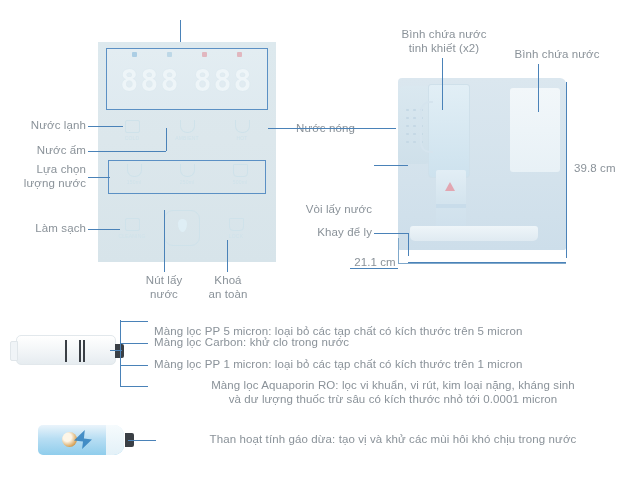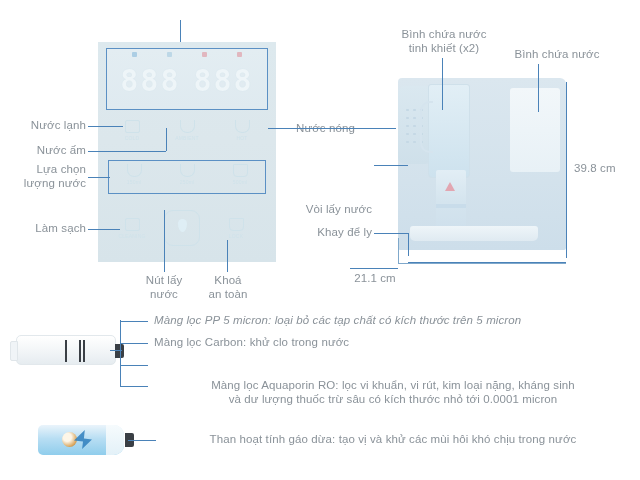--- a/index.html
+++ b/index.html
@@ -297,21 +297,21 @@
   <div class="ln h" style="left:374px; top:165px; width:34px;"></div>
 
   <div class="lbl r" style="left:286px; top:226px; width:86px;">Khay để ly</div>
   <div class="ln h" style="left:374px; top:233px; width:34px;"></div>
   <div class="ln v" style="left:408px; top:233px; height:23px;"></div>
 
   <div class="ln v" style="left:566px; top:82px; height:176px;"></div>
   <div class="lbl" style="left:574px; top:162px; width:62px;">39.8 cm</div>
 
   <div class="ln h" style="left:350px; top:268px; width:48px;"></div>
-  <div class="lbl c" style="left:344px; top:272px; width:62px;">21.1 cm</div>
+  <div class="lbl c" style="left:344px; top:256px; width:62px;">21.1 cm</div>
 
   <div class="ln h" style="left:408px; top:262px; width:158px;"></div>
 
   <div class="cart" id="cart1">
     <div class="cap"></div>
     <div class="band" style="left:48px;"></div>
     <div class="band" style="left:62px;"></div>
     <div class="band" style="left:66px;"></div>
     <div class="nozz"></div>
   </div>
@@ -324,19 +324,20 @@
   </div>
 
   <div class="ln v" style="left:120px; top:320px; height:66px;"></div>
   <div class="ln h" style="left:110px; top:350px; width:12px;"></div>
   <div class="ln h" style="left:120px; top:321px; width:28px;"></div>
   <div class="ln h" style="left:120px; top:343px; width:28px;"></div>
   <div class="ln h" style="left:120px; top:365px; width:28px;"></div>
   <div class="ln h" style="left:120px; top:386px; width:28px;"></div>
   <div class="ln h" style="left:128px; top:440px; width:28px;"></div>
 
-  <div class="lbl" style="left:154px; top:314px; width:478px;font-style:italic;">Màng lọc PP 5 micron: loại bỏ các tạp chất có kích thước trên 5 micron</div>
+  <div class="lbl" style="left:154px; top:325px; width:478px;">Màng lọc PP 5 micron: loại bỏ các tạp chất có kích thước trên 5 micron</div>
   <div class="lbl" style="left:154px; top:336px; width:478px;">Màng lọc Carbon: khử clo trong nước</div>
+  <div class="lbl" style="left:154px; top:358px; width:478px;">Màng lọc PP 1 micron: loại bỏ các tạp chất có kích thước trên 1 micron</div>
   <div class="lbl" style="left:154px; top:379px; width:478px;text-align:center;">Màng lọc Aquaporin RO: lọc vi khuẩn, vi rút, kim loại nặng, kháng sinh
 và dư lượng thuốc trừ sâu có kích thước nhỏ tới 0.0001 micron</div>
   <div class="lbl" style="left:154px; top:433px; width:478px;text-align:center;">Than hoạt tính gáo dừa: tạo vị và khử các mùi hôi khó chịu trong nước</div>
 
 </div>
 
 </body></html>

